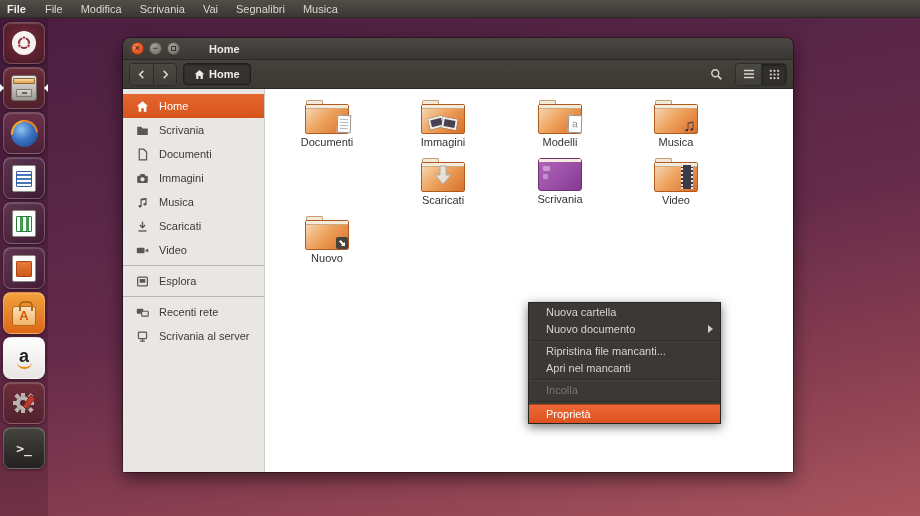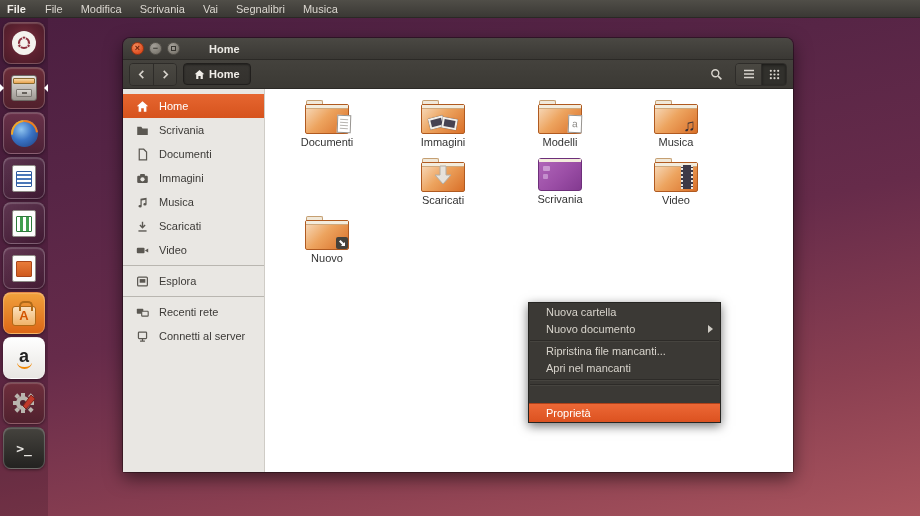--- a/index.html
+++ b/index.html
@@ -177,21 +177,21 @@
     position:absolute; left:528px; top:302px; width:193px;
     background:#3b3935; border:1px solid #262522;
     box-shadow:0 3px 10px rgba(0,0,0,0.55);
     padding-top:1px; z-index:60; font-size:11px; color:#d8d4cc;
   }
   .citem { height:17px; line-height:17px; padding-left:17px; position:relative; }
   .citem.disabled { color:#7b776f; }
   .citem .subarrow { position:absolute; right:7px; top:4px; width:0; height:0;
     border-top:4px solid transparent; border-bottom:4px solid transparent; border-left:5px solid #cfccc5; }
   .citem.highlight { height:19px; line-height:19px; color:#fff;
-    background:linear-gradient(#ec6836,#dc5220); border-top:1px solid rgba(0,0,0,0.2);margin-top:16px; }
+    background:linear-gradient(#ec6836,#dc5220); border-top:1px solid rgba(0,0,0,0.2); }
   .csep { height:5px; position:relative; }
   .csep::after { content:""; position:absolute; left:1px; right:1px; top:2px; height:1px; background:#2d2b28; box-shadow:0 1px 0 #46443f; }
 </style>
 </head>
 <body>
 
 <div class="menubar">
   <span class="appname">File</span>
   <span class="mitem">File</span>
   <span class="mitem">Modifica</span>
@@ -384,21 +384,21 @@
             <rect x="1" y="3.5" width="8" height="6" rx="0.8" fill="#5b5852"></rect>
             <rect x="7" y="6.5" width="8" height="6" rx="0.8" fill="#e9e7e3" stroke="#5b5852" stroke-width="1.4"></rect>
           </svg>
         <span>Recenti rete</span>
       </div>
       <div class="sitem">
         <svg width="13" height="13" viewBox="0 0 16 16">
             <rect x="3" y="2.5" width="10" height="8" rx="1" fill="none" stroke="#5b5852" stroke-width="1.5"></rect>
             <path d="M8 10.5v2.5M5 13.8h6" stroke="#5b5852" stroke-width="1.5"></path>
           </svg>
-        <span>Connetti al server</span>
+        <span>Scrivania al server</span>
       </div>
     </div>
 
     <div class="content">
       <div class="fitem" style="left:17px;top:11px">
         <div class="folder">
           <div class="ftab"></div>
             <div class="fbody"></div>
           <div class="emblem em-doc">
               <i></i>
@@ -482,15 +482,16 @@
 <div class="cmenu">
   <div class="citem">Nuova cartella</div>
   <div class="citem">
     <span>Nuovo documento</span>
     <span class="subarrow"></span>
   </div>
   <div class="csep"></div>
   <div class="citem">Ripristina file mancanti...</div>
   <div class="citem">Apri nel mancanti</div>
   <div class="csep"></div>
+  <div class="citem disabled">Incolla</div>
   <div class="csep"></div>
   <div class="citem highlight">Proprietà</div>
 </div>
 
 </body></html>

